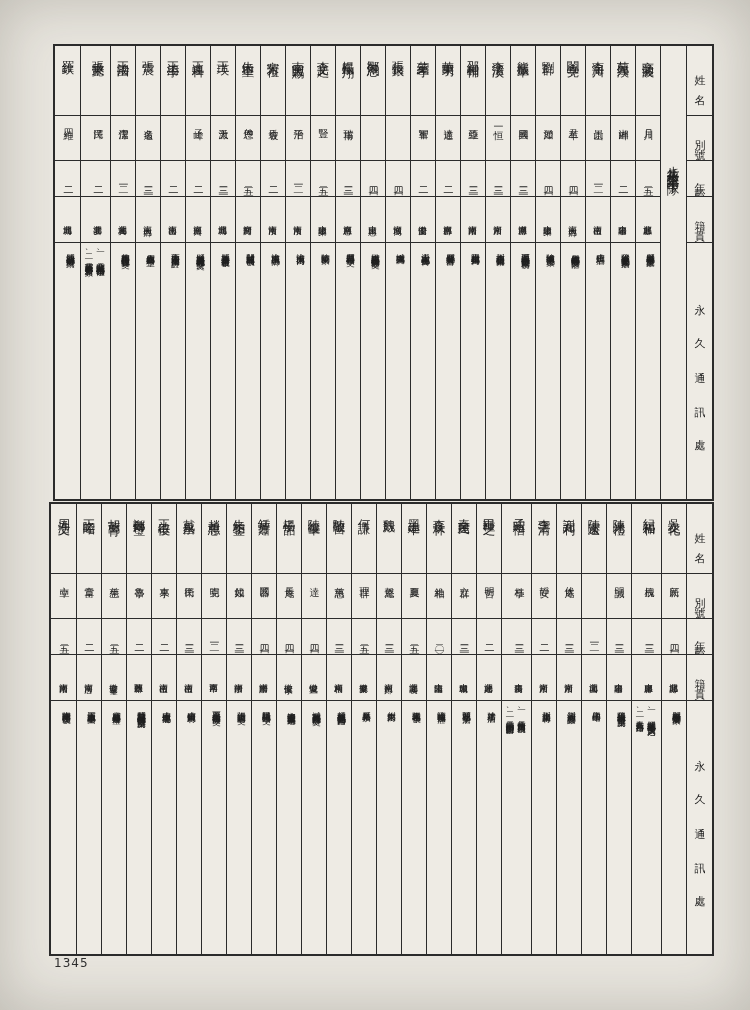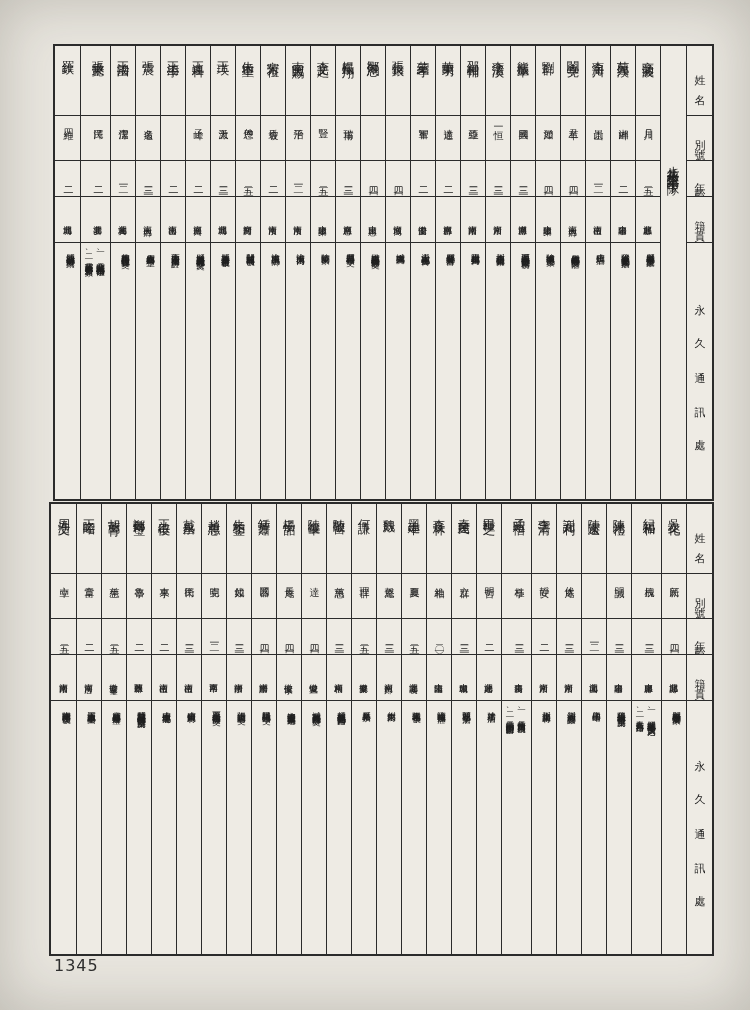--- a/index.html
+++ b/index.html
@@ -25,21 +25,21 @@
   
   .head-col .cell{font-size:11px;text-align:center;line-height:25px;}
   .h-name{height:70px;letter-spacing:20px;padding-top:10px;}
   .h-alias{height:45px;letter-spacing:10px;padding-top:5px;}
   .h-age{height:36px;letter-spacing:6px;padding-top:3px;}
   .h-origin{height:46px;letter-spacing:10px;padding-top:5px;}
   .h-addr{flex:1;border-bottom:none;letter-spacing:34px;padding-top:17px;}
   
   .unit-col .cell{height:100%;border-bottom:none;font-size:12.5px;letter-spacing:1.5px;
                   line-height:25px;padding-top:110px;}
-  .page-number{position:absolute;left:54px;top:956px;font-size:16px;
+  .page-number{position:absolute;left:54px;top:956px;font-size:12px;
                font-family:"DejaVu Sans","Liberation Sans",sans-serif;color:#2e2e2e;letter-spacing:1px;}
 </style>
 </head>
 <body>
 
 <div class="page">
 
   <div class="table-wrap t0">
     <div class="grid">
       <div class="col head-col">

